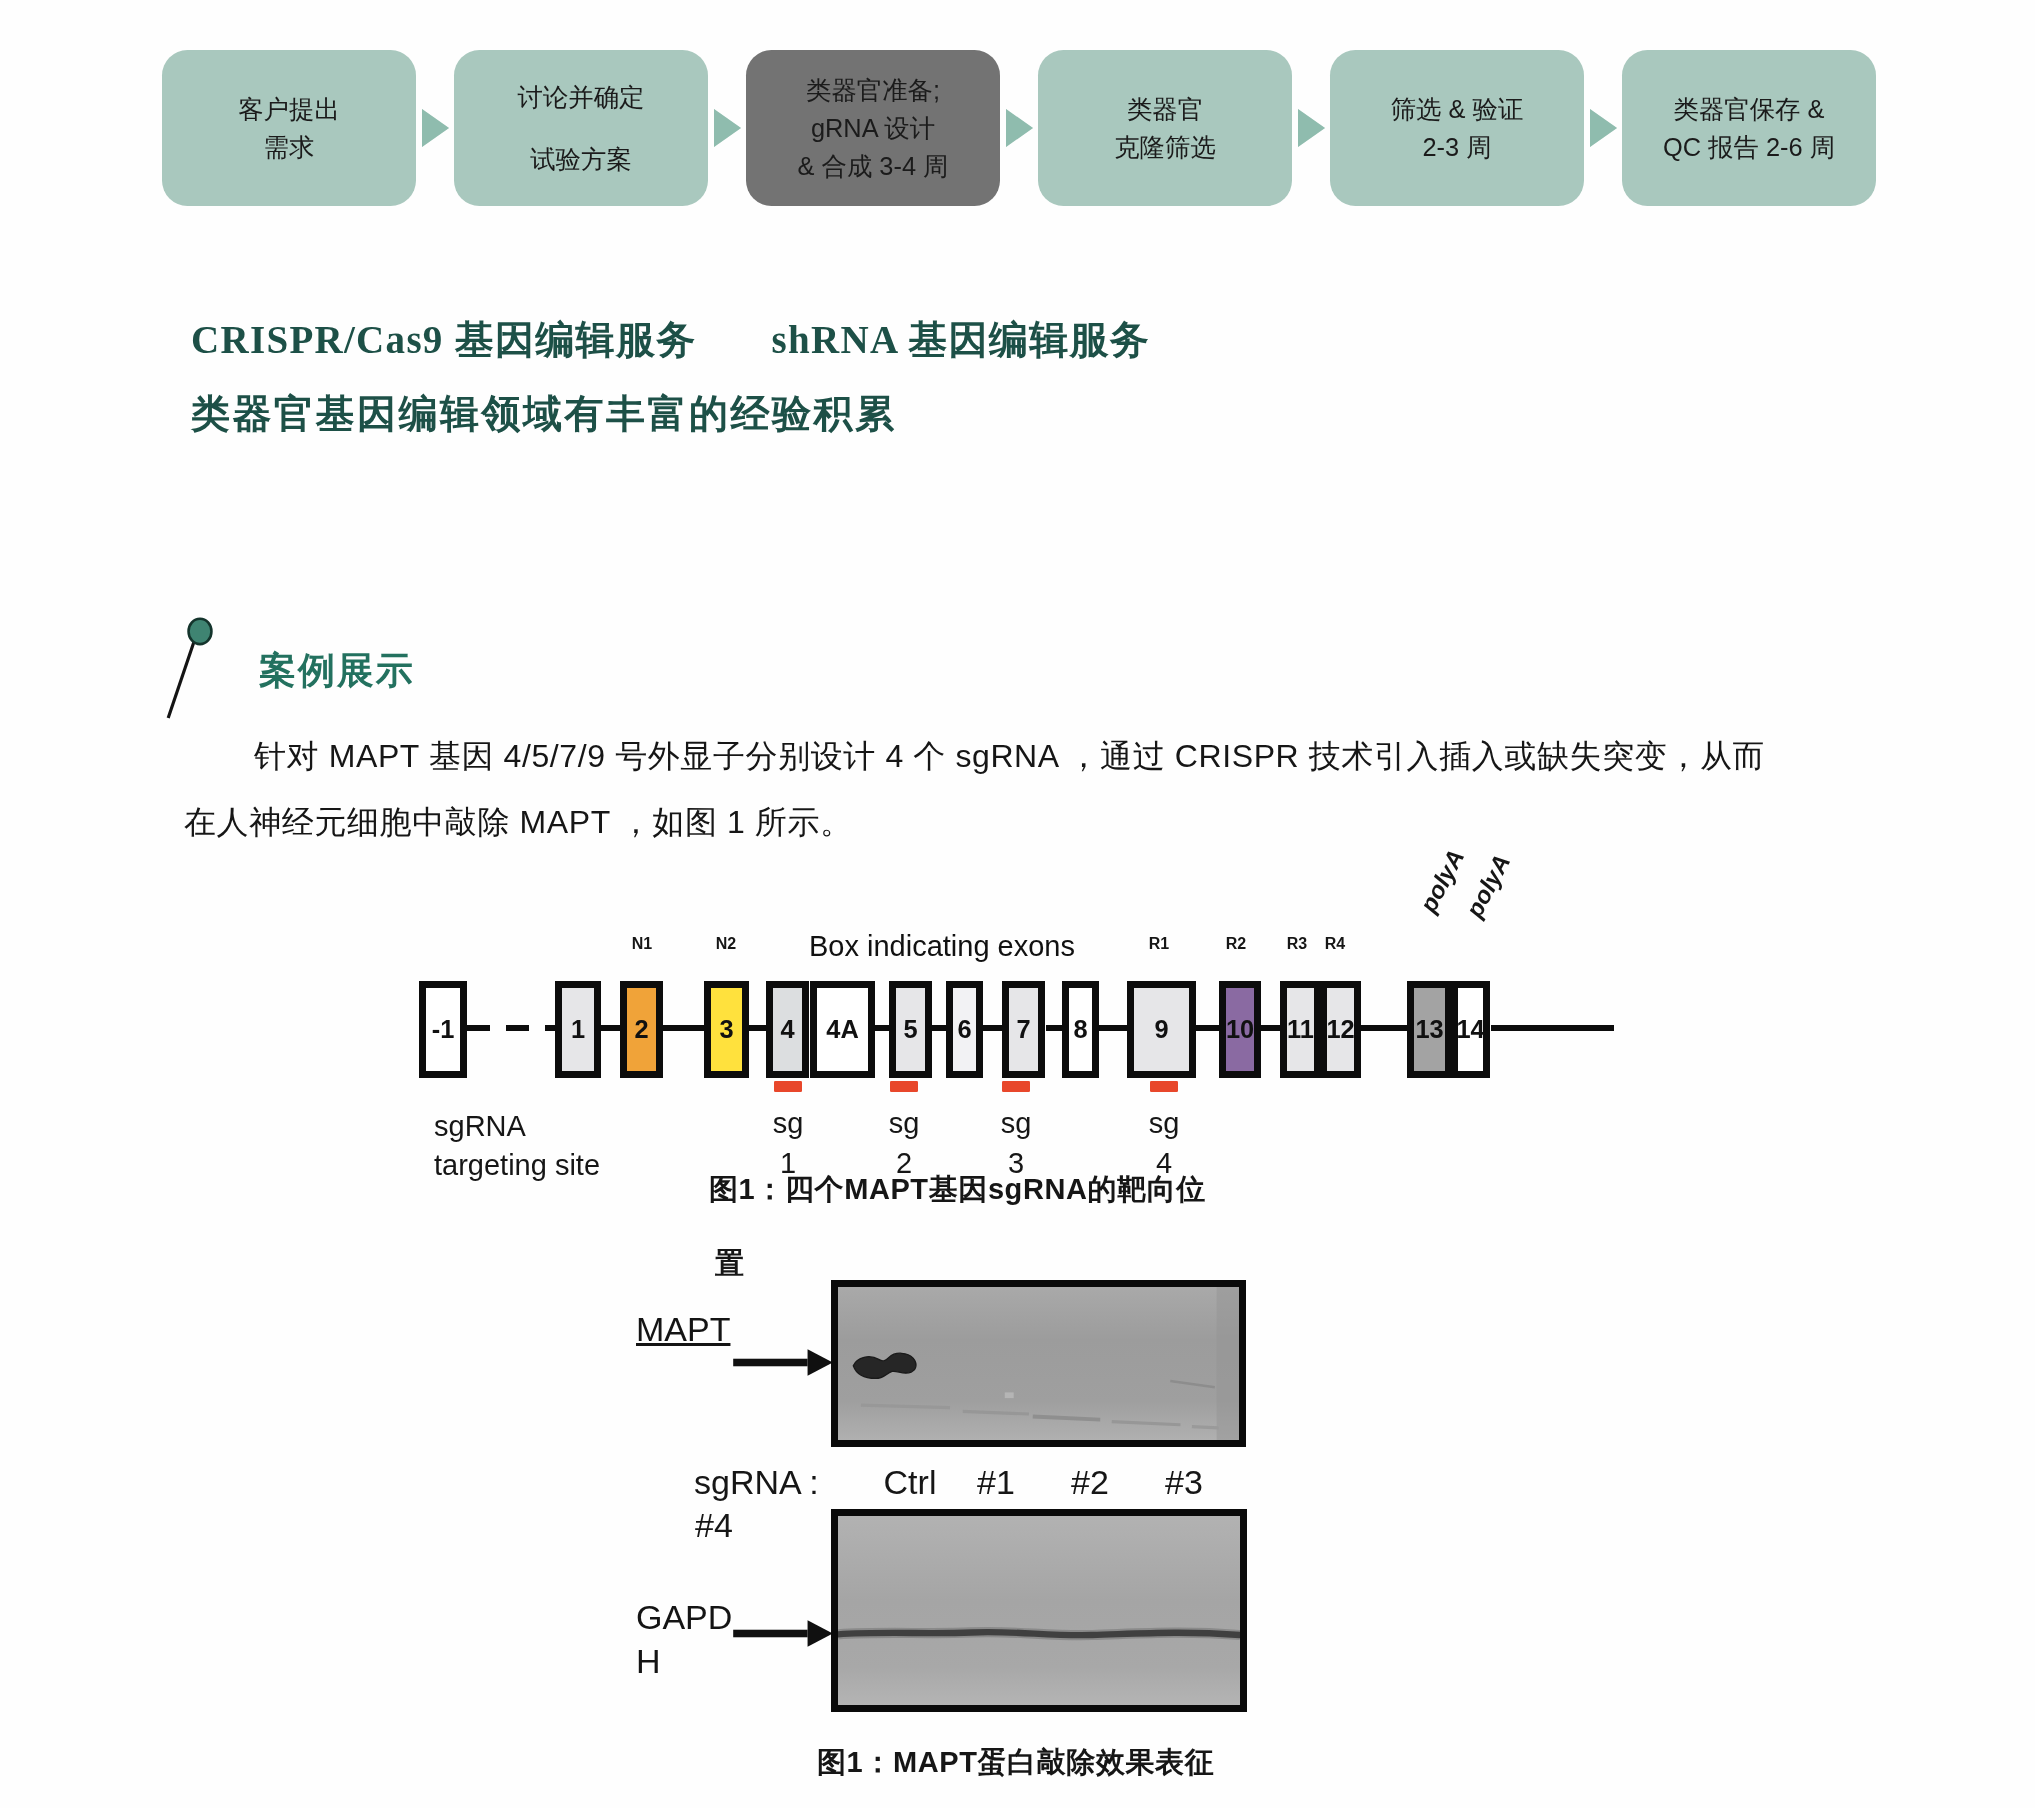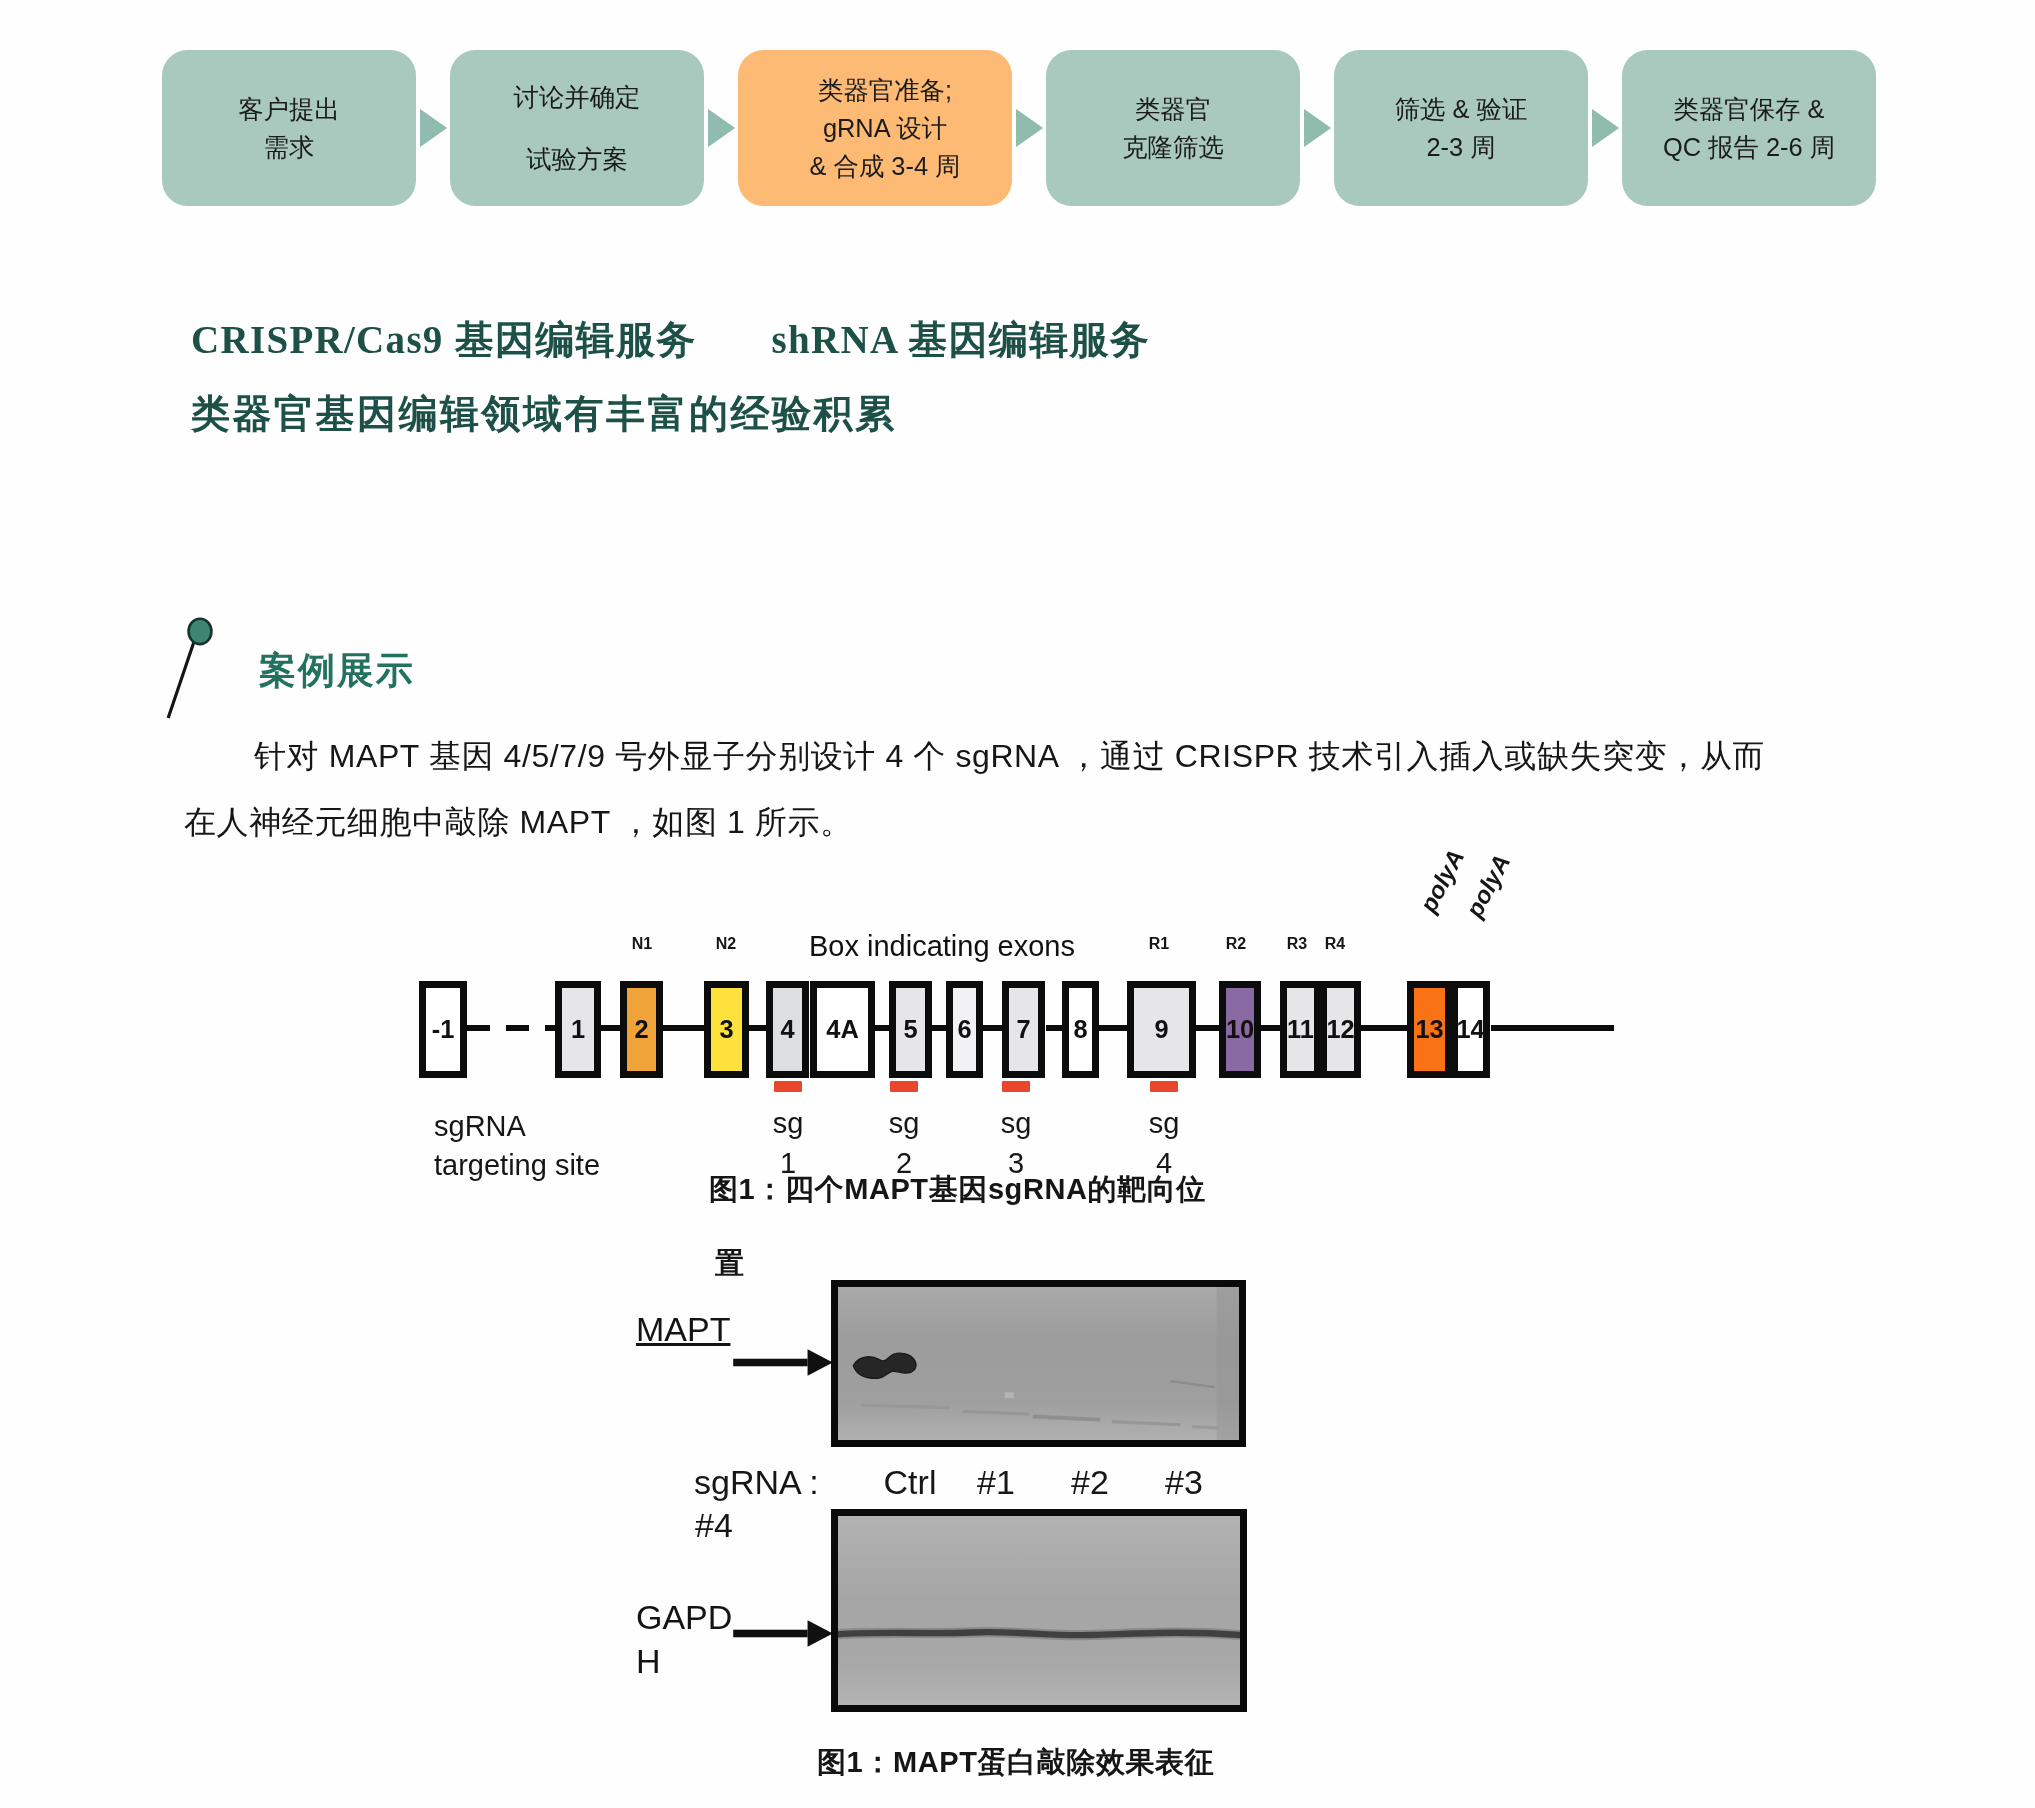--- a/index.html
+++ b/index.html
@@ -76,21 +76,21 @@
       <div class="flow-arrow">
         <i style="border-left-color: rgb(143, 188, 174);"></i>
       </div>
       <div class="flow-box" style="background: rgb(169, 200, 190); gap: 24px;">
         <div>讨论并确定</div>
         <div>试验方案</div>
       </div>
       <div class="flow-arrow">
         <i style="border-left-color: rgb(143, 188, 174);"></i>
       </div>
-      <div class="flow-box" style="background: #fdba74; padding-left: 20px;">
+      <div class="flow-box" style="background: #737373;">
         <div>类器官准备;</div>
         <div>gRNA 设计</div>
         <div>&amp; 合成 3-4 周</div>
       </div>
       <div class="flow-arrow">
         <i style="border-left-color: rgb(143, 188, 174);"></i>
       </div>
       <div class="flow-box" style="background: rgb(169, 200, 190);">
         <div>类器官</div>
         <div>克隆筛选</div>
@@ -143,21 +143,21 @@
       <div class="exon" style="left: 766px; width: 43px; background: rgb(220, 222, 224);">4</div>
       <div class="exon" style="left: 810px; width: 65px; background: rgb(255, 255, 255);">4A</div>
       <div class="exon" style="left: 889px; width: 43px; background: rgb(230, 230, 232);">5</div>
       <div class="exon" style="left: 946px; width: 37px; background: rgb(242, 242, 244);">6</div>
       <div class="exon" style="left: 1002px; width: 43px; background: rgb(230, 230, 232);">7</div>
       <div class="exon" style="left: 1062px; width: 37px; background: rgb(255, 255, 255);">8</div>
       <div class="exon" style="left: 1127px; width: 69px; background: rgb(230, 230, 232);">9</div>
       <div class="exon" style="left: 1219px; width: 42px; background: rgb(138, 106, 162);">10</div>
       <div class="exon" style="left: 1280px; width: 41px; background: rgb(230, 230, 232);">11</div>
       <div class="exon" style="left: 1320px; width: 41px; background: rgb(230, 230, 232);">12</div>
-      <div class="exon" style="left: 1407px; width: 45px; background: #f97316;">13</div>
+      <div class="exon" style="left: 1407px; width: 45px; background: #a3a3a3;">13</div>
       <div class="exon" style="left: 1451px; width: 39px; background: rgb(255, 255, 255);">14</div>
       <div class="connector" style="left: 601px; width: 19px;"></div>
       <div class="connector" style="left: 663px; width: 41px;"></div>
       <div class="connector" style="left: 749px; width: 18px;"></div>
       <div class="connector" style="left: 875px; width: 14.6px;"></div>
       <div class="connector" style="left: 932px; width: 14px;"></div>
       <div class="connector" style="left: 983px; width: 19px;"></div>
       <div class="connector" style="left: 1046px; width: 16.5px;"></div>
       <div class="connector" style="left: 1099px; width: 28px;"></div>
       <div class="connector" style="left: 1196px; width: 23px;"></div>

